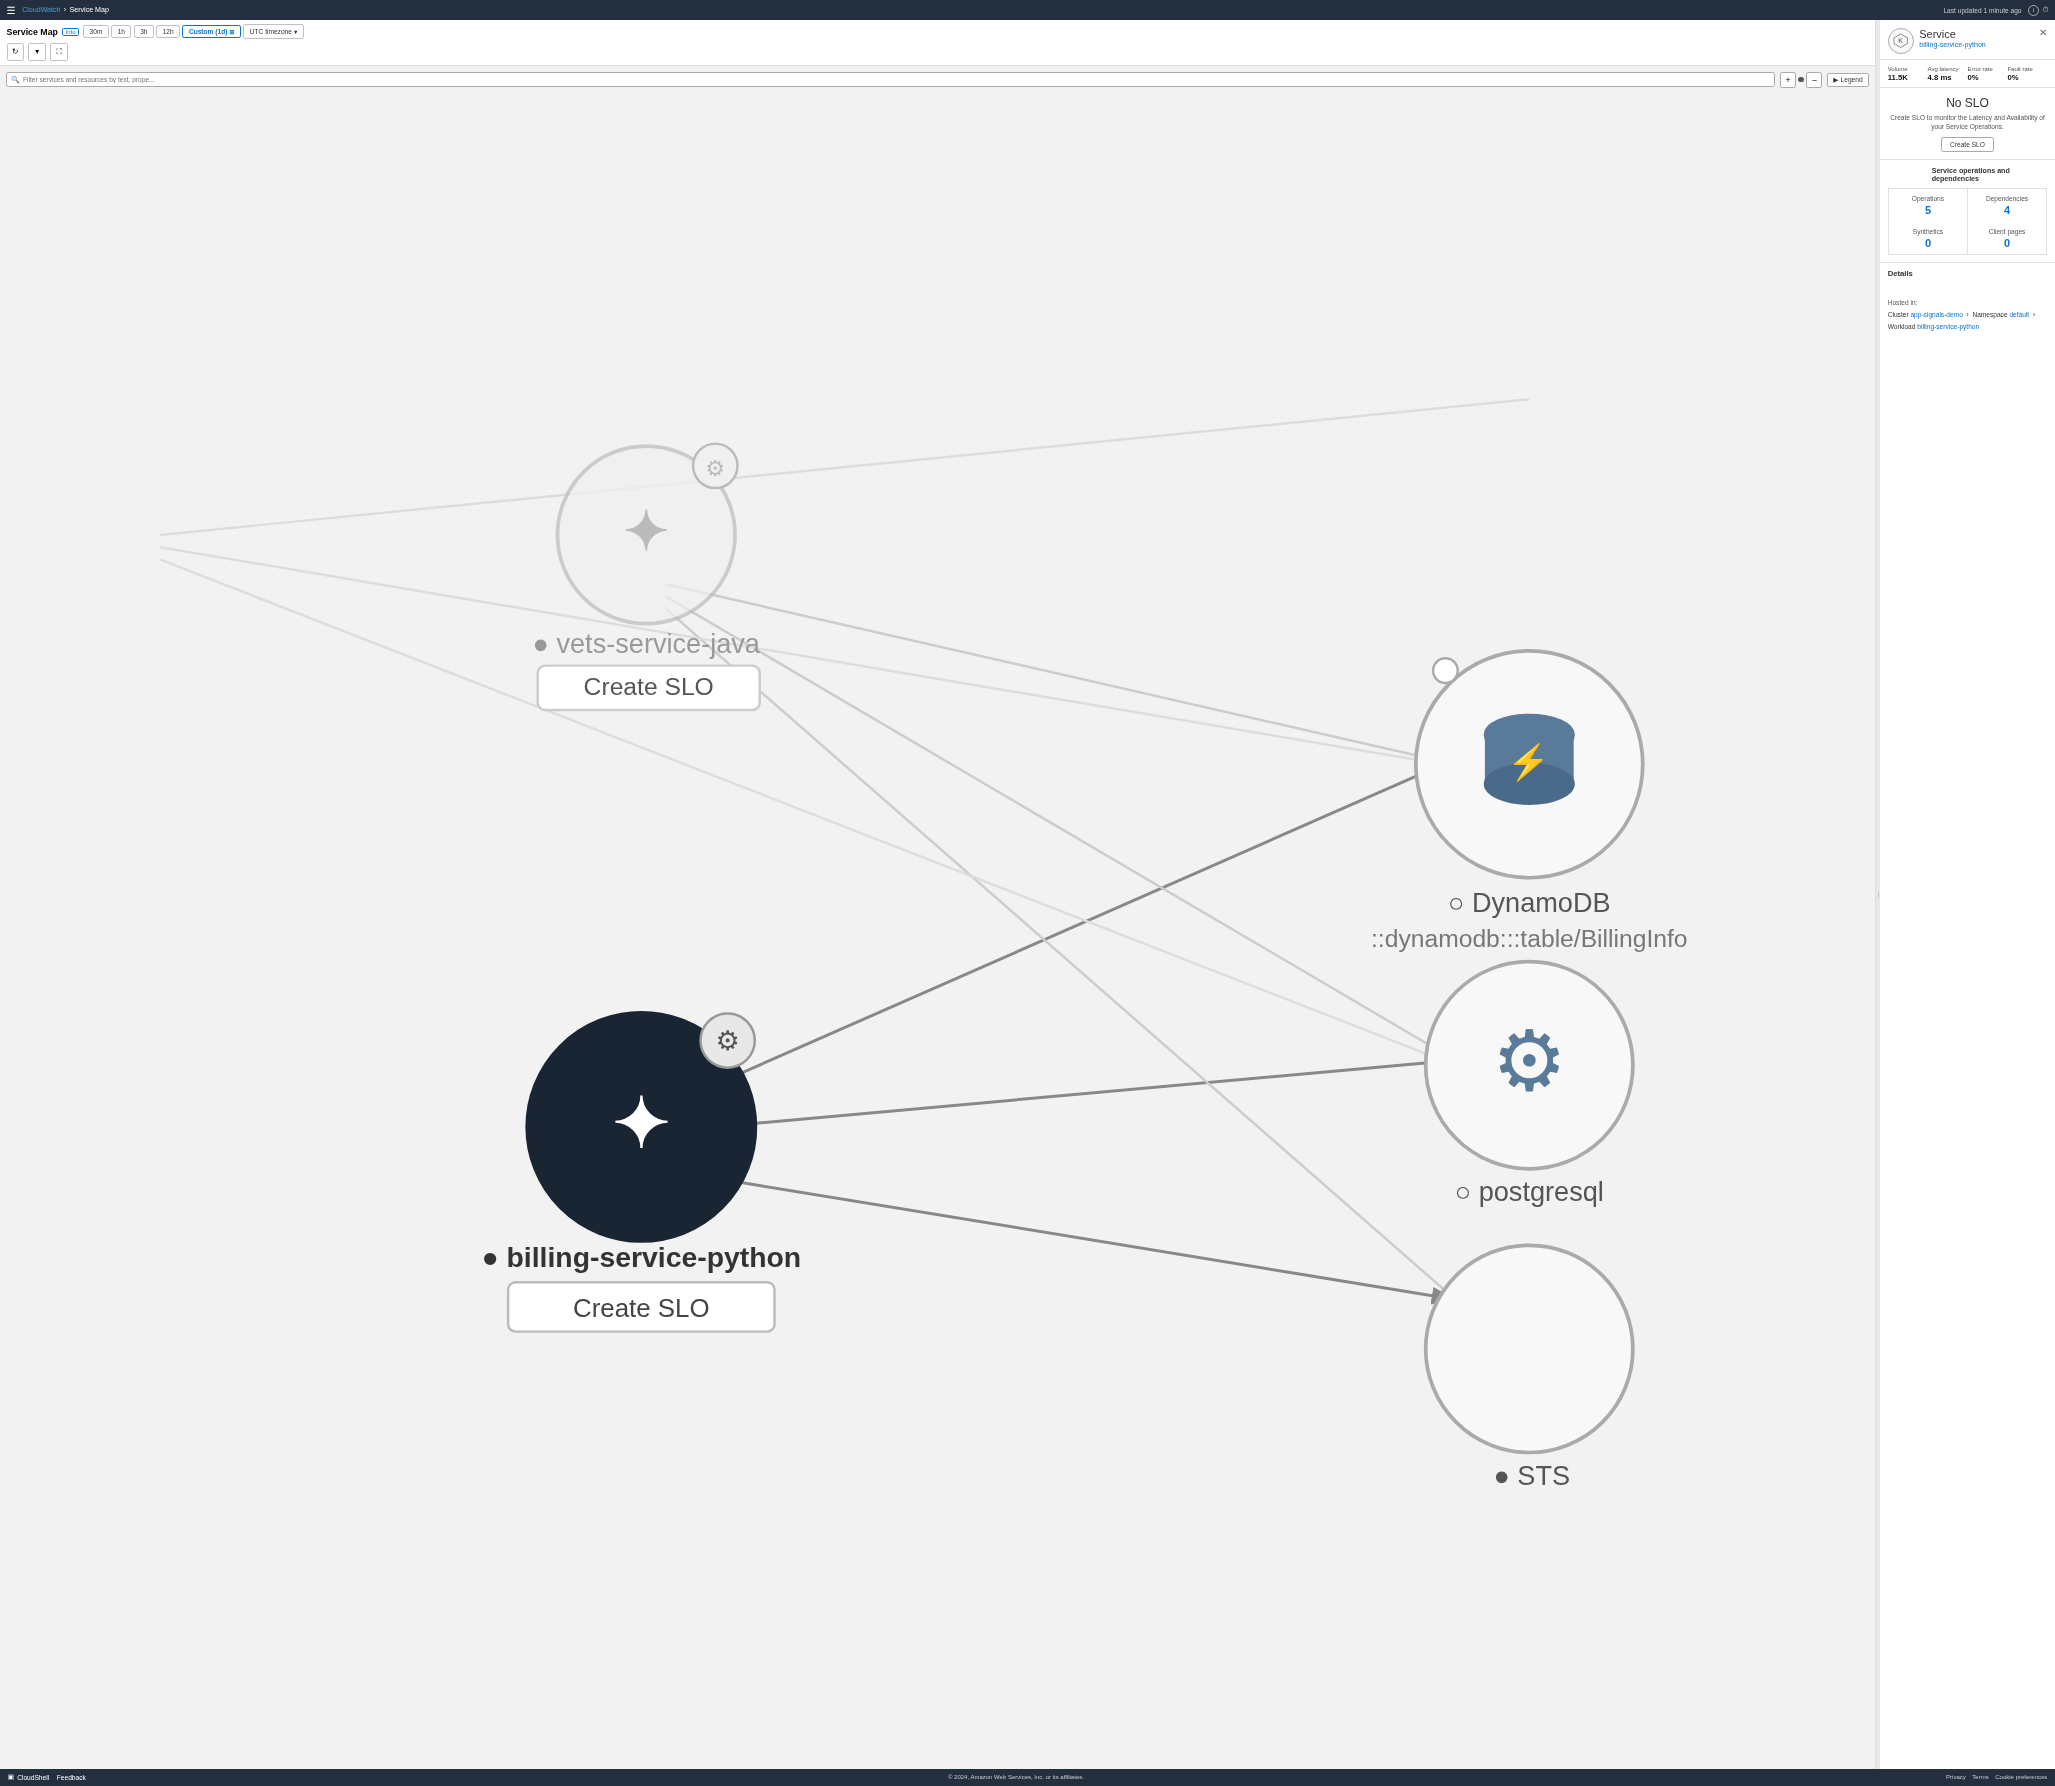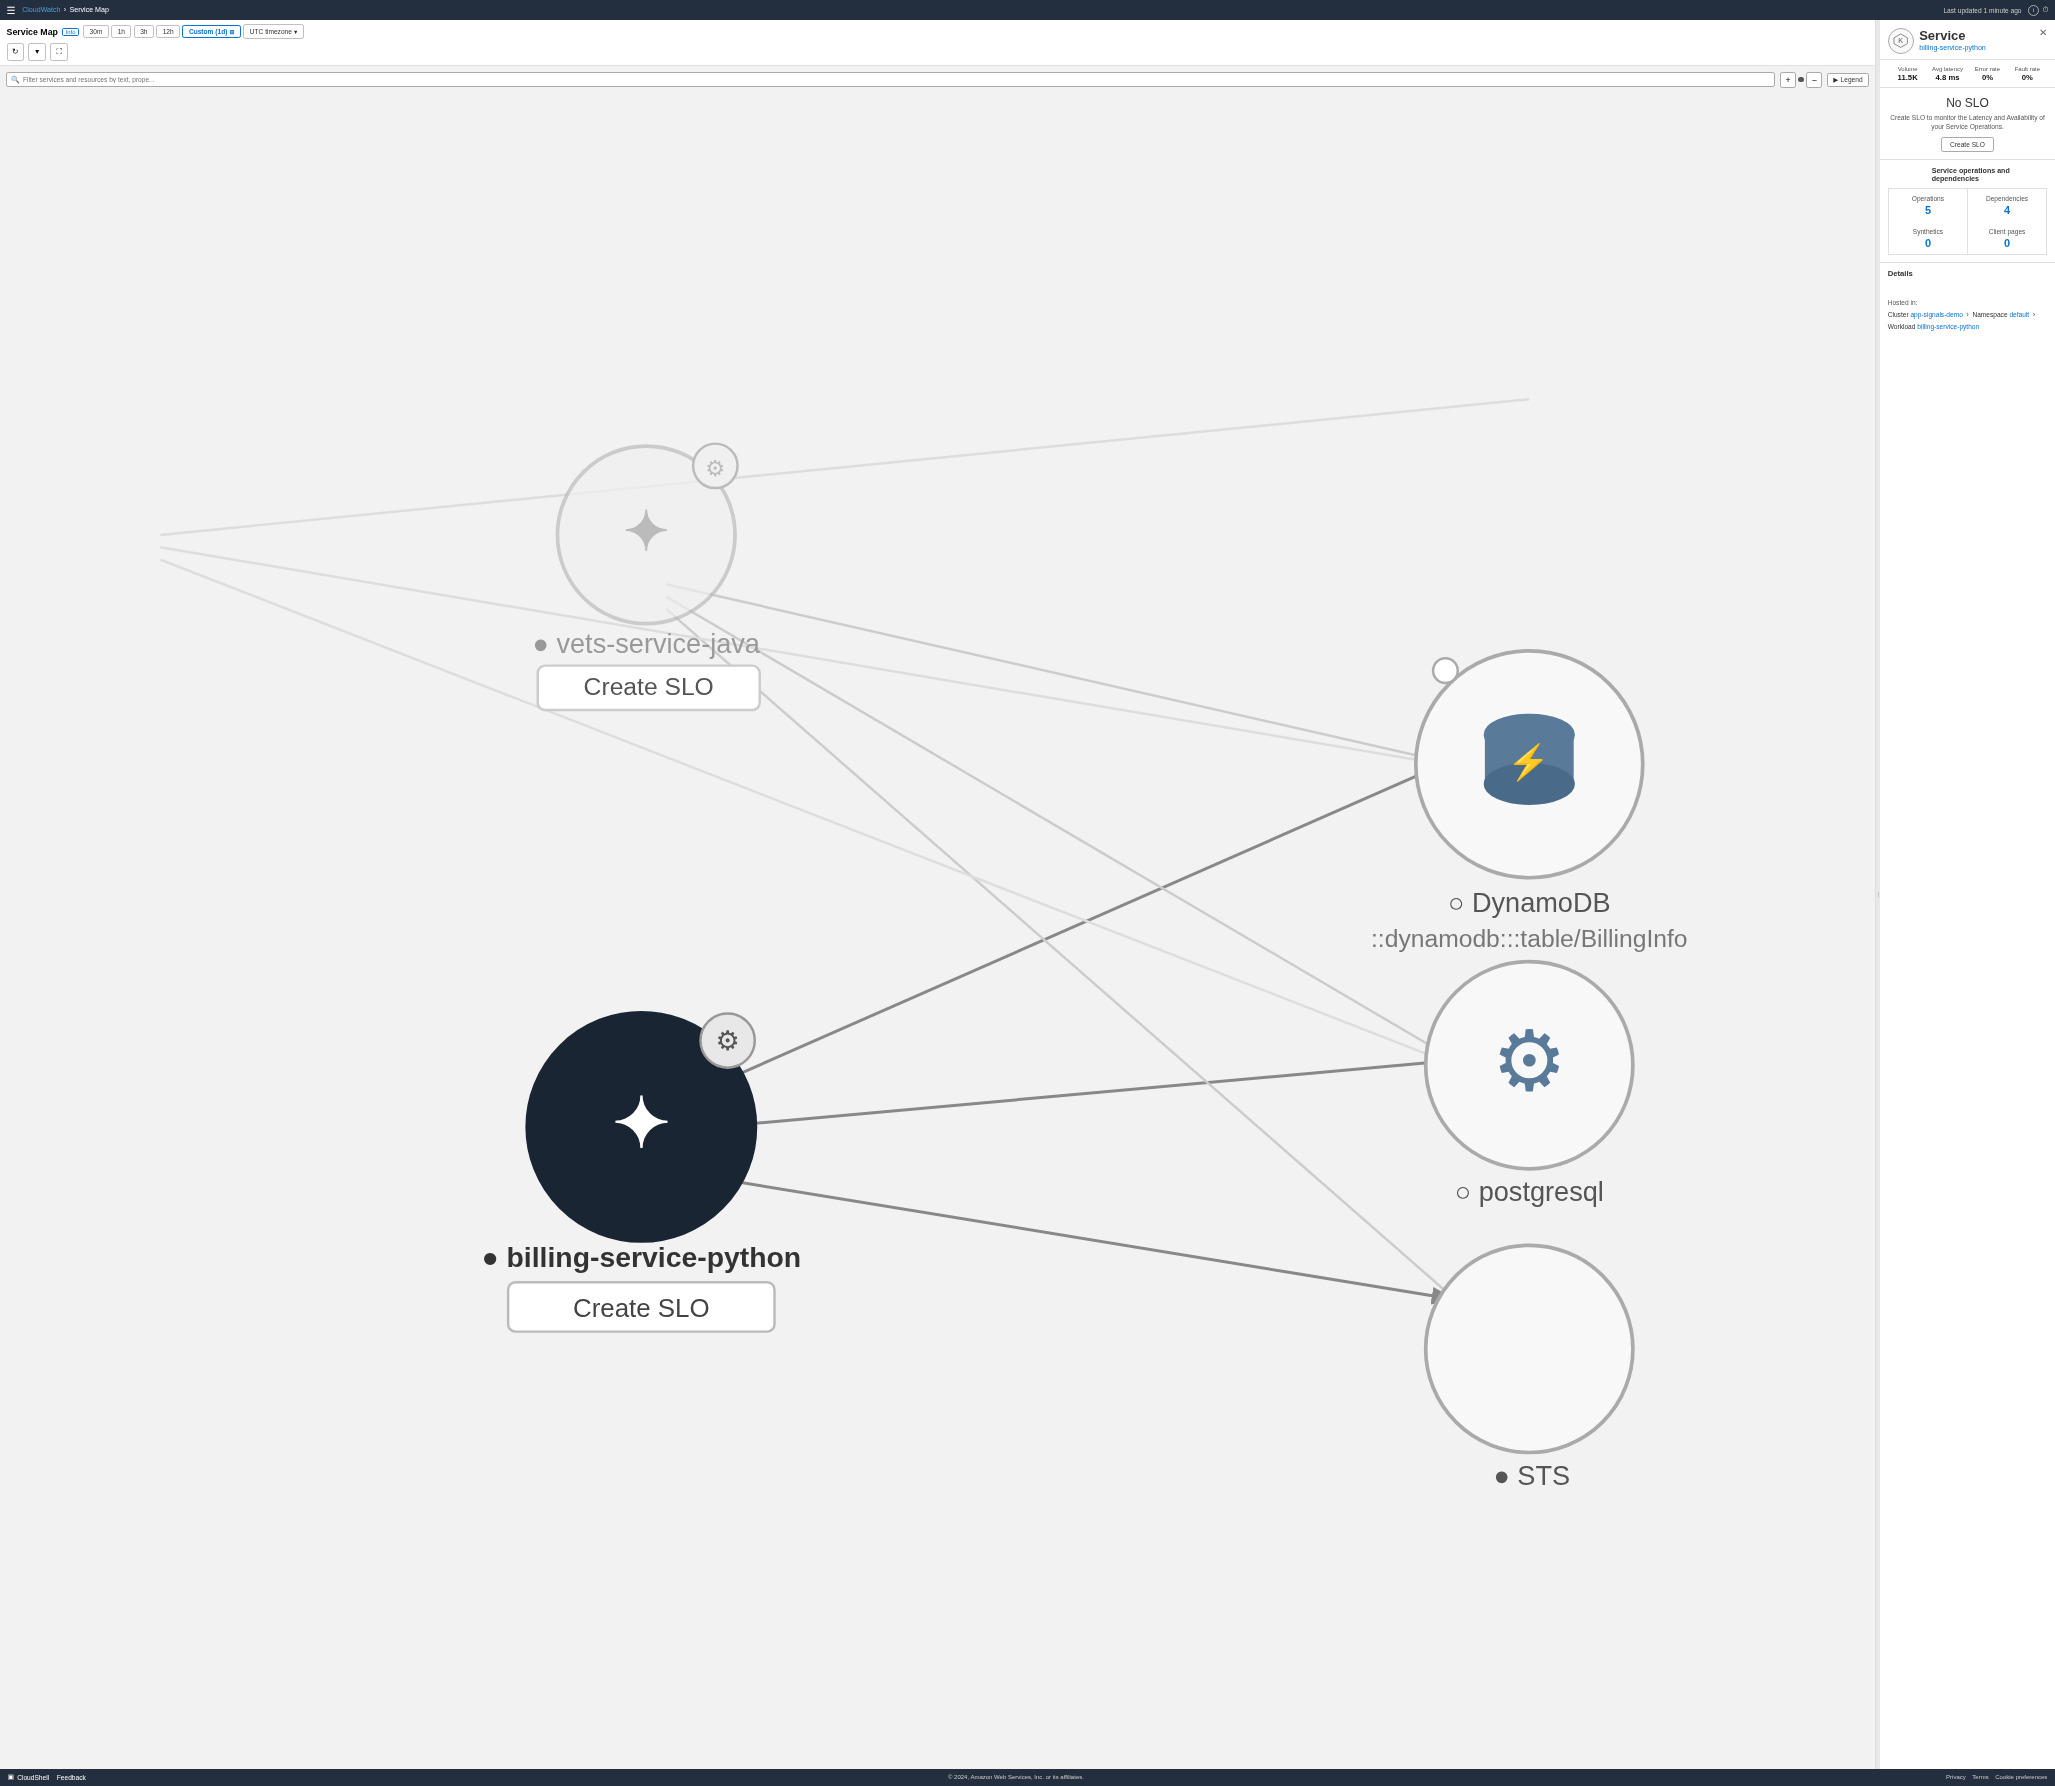--- a/index.html
+++ b/index.html
@@ -288,22 +288,22 @@
       background: #f9f9f9;
     }
     .k-logo {
       width: 15.4px;
       height: 15.4px;
     }
     .panel-title-area {
       flex: 1;
     }
     .panel-service-label {
-      font-size: 13px;
-      font-weight: 700;
+      font-size: 11px;
+      font-weight: 400;
       color: #333;
       margin-bottom: 1.1px;
     }
     .panel-service-name {
       font-size: 7.1px;
       color: #0972d3;
       text-decoration: none;
       cursor: pointer;
     }
     .close-btn {
@@ -318,21 +318,21 @@
 
     
     .stats-row {
       display: flex;
       padding: 5.5px 7.7px;
       gap: 0;
       border-bottom: 0.5px solid #e0e0e0;
     }
     .stat-item {
       flex: 1;
-      text-align: center;
+      text-align: left;
     }
     .stat-label {
       font-size: 6px;
       color: #555;
       margin-bottom: 1.1px;
     }
     .stat-value {
       font-size: 7.7px;
       font-weight: 600;
       color: #111;

